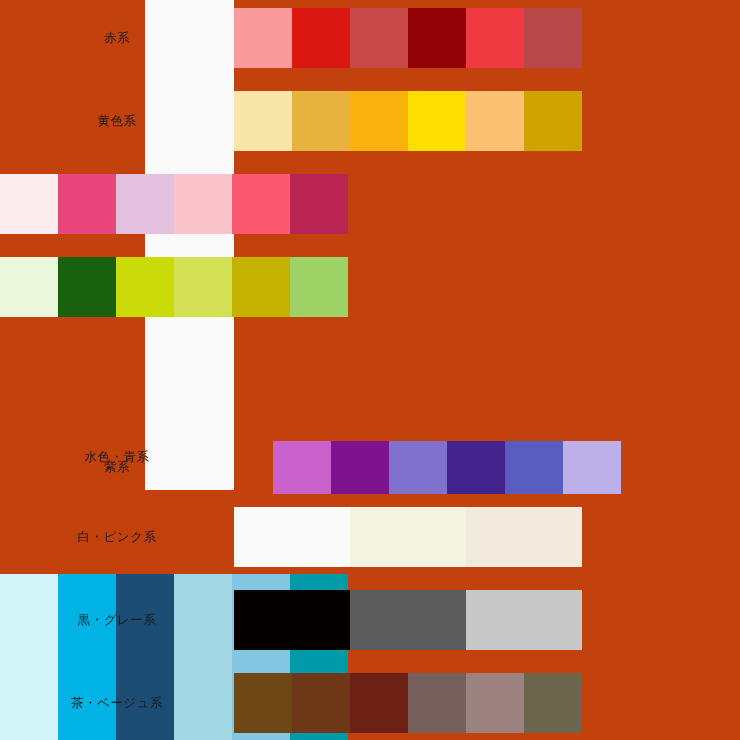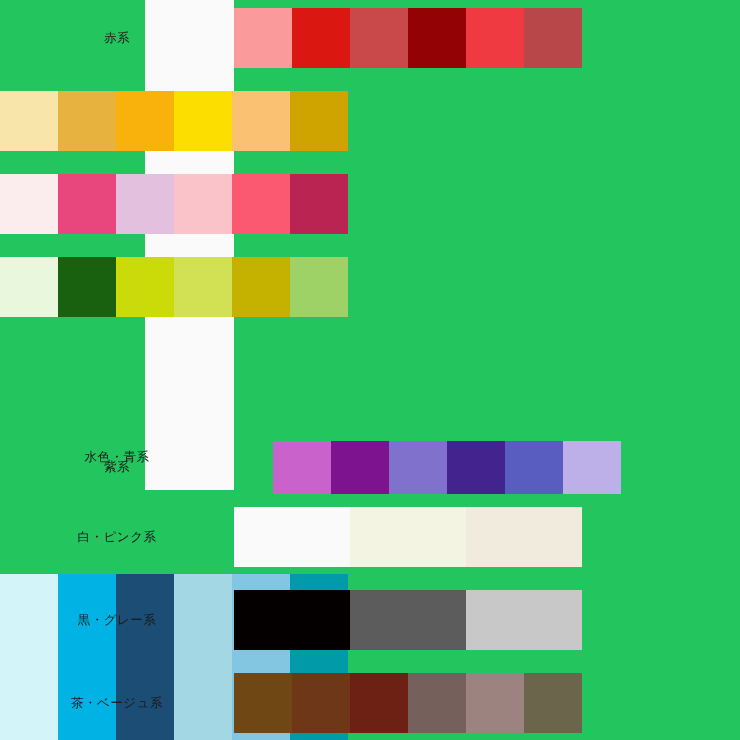--- a/index.html
+++ b/index.html
@@ -12,21 +12,21 @@
     height: 740px;
     background: #ffffff;
     font-family: "Liberation Sans", "DejaVu Sans", sans-serif;
     overflow: hidden;
   }
 
   #palette-chart {
     position: relative;
     width: 740px;
     height: 740px;
-    background: #22c55e;
+    background: #c2410c;
   }
 
   
   .label-band {
     position: absolute;
     left: 145px;
     top: 0;
     width: 89px;
     height: 490px;
     background: #fafafa;
@@ -92,20 +92,21 @@
           <div class="swatch" title="#fb9a9a" style="background: rgb(251, 154, 154);"></div>
           <div class="swatch" title="#db1712" style="background: rgb(219, 23, 18);"></div>
           <div class="swatch" title="#c9484a" style="background: rgb(201, 72, 74);"></div>
           <div class="swatch" title="#930306" style="background: rgb(147, 3, 6);"></div>
           <div class="swatch" title="#ee3a40" style="background: rgb(238, 58, 64);"></div>
           <div class="swatch" title="#b8474a" style="background: rgb(184, 71, 74);"></div>
         </div>
         <div class="row-spacer"></div>
       </div>
       <div class="palette-row" style="top: 91px; height: 60px;">
+        <div class="row-label">黄色系</div>
         <div class="swatches">
           <div class="swatch" title="#f8e5a9" style="background: rgb(248, 229, 169);"></div>
           <div class="swatch" title="#e8b23f" style="background: rgb(232, 178, 63);"></div>
           <div class="swatch" title="#f9b10c" style="background: rgb(249, 177, 12);"></div>
           <div class="swatch" title="#fcdf00" style="background: rgb(252, 223, 0);"></div>
           <div class="swatch" title="#fbc173" style="background: rgb(251, 193, 115);"></div>
           <div class="swatch" title="#cfa400" style="background: rgb(207, 164, 0);"></div>
         </div>
         <div class="row-spacer"></div>
       </div>

